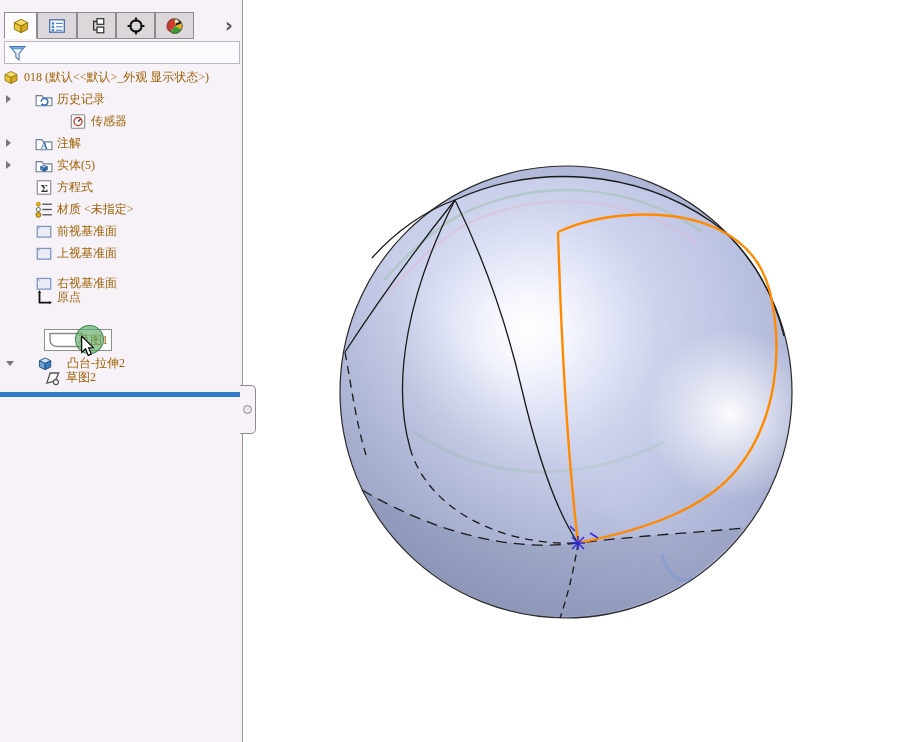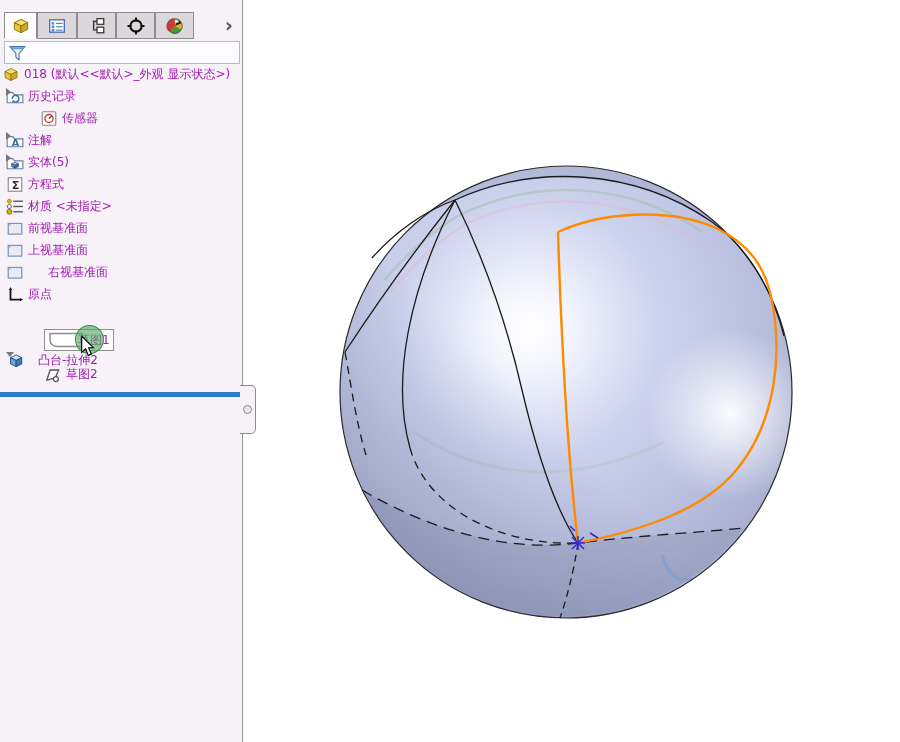--- a/index.html
+++ b/index.html
@@ -17,27 +17,27 @@
   .tab.active{background:#fdfdfe;border-bottom-color:#fdfdfe;}
   .tab svg{display:block;}
   .tab-expand{position:absolute;right:6px;top:2px;width:16px;height:22px;
        color:#555;font-size:19px;line-height:22px;text-align:center;cursor:pointer;
        font-weight:bold;}
   .filter-row{position:absolute;left:4px;top:41px;width:236px;height:23px;
        background:#fcfbfd;border:1px solid #bdb7bf;box-sizing:border-box;
        display:flex;align-items:center;padding-left:4px;}
   
   .row{position:absolute;left:0;width:243px;height:22px;display:flex;
-       align-items:flex-start;font-size:12px;color:#a21caf;white-space:nowrap;}
+       align-items:center;font-size:12px;color:#a16207;white-space:nowrap;font-family:Liberation Serif, serif;}
   .row .ic{width:18px;height:17px;margin-right:4px;flex:0 0 auto;}
   .row .ic svg{display:block;}
   .tri{position:absolute;left:6px;width:0;height:0;}
   .tri.r{border-left:5px solid #777;border-top:4px solid transparent;border-bottom:4px solid transparent;}
   .tri.d{border-top:5px solid #777;border-left:4px solid transparent;border-right:4px solid transparent;}
-  .ind1{padding-left:6px;}
+  .ind1{padding-left:35px;}
   .ind2{padding-left:44px;}
   .s1box{display:flex;align-items:center;background:#fff;border:1px solid #8f8f8f;
        height:22px;box-sizing:border-box;padding:0 3px 0 3px;}
   .s1box .lbl{margin-left:-6px;}
   .rollback-bar{position:absolute;left:0;top:392px;width:241px;height:5px;background:#2e7cc9;cursor:row-resize;}
   .splitter-tab{position:absolute;left:240px;top:385px;width:15px;height:47px;
        background:#f6f2f8;border:1px solid #8f8a90;border-left:none;
        border-radius:0 5px 5px 0;z-index:5;cursor:ew-resize;}
   .splitter-tab .knob{position:absolute;left:3px;top:19px;width:7px;height:7px;
        border-radius:50%;background:#e8e4ea;border:1px solid #8f8a90;}
@@ -214,21 +214,21 @@
     <div class="row ind1" style="top:242px;">
       <span class="ic">
         <svg width="18" height="17" viewBox="0 0 16 15">
           <rect x="2" y="3" width="12" height="9.5" fill="rgba(205,218,238,0.3)" stroke="#7d94bd" stroke-width="1.1"></rect>
           <line x1="2" y1="3" x2="4.2" y2="5.2" stroke="#7d94bd" stroke-width="0.8"></line>
         </svg>
       </span>
       <span class="lbl">上视基准面</span>
     </div>
 
-    <div class="row ind1" style="top:264px;gap:20px;">
+    <div class="row ind1" style="top:272px;">
       <span class="ic">
         <svg width="18" height="17" viewBox="0 0 16 15">
           <rect x="2" y="3" width="12" height="9.5" fill="rgba(205,218,238,0.3)" stroke="#7d94bd" stroke-width="1.1"></rect>
           <line x1="2" y1="3" x2="4.2" y2="5.2" stroke="#7d94bd" stroke-width="0.8"></line>
         </svg>
       </span>
       <span class="lbl">右视基准面</span>
     </div>
 
     <div class="row ind1" style="top:286px;">

